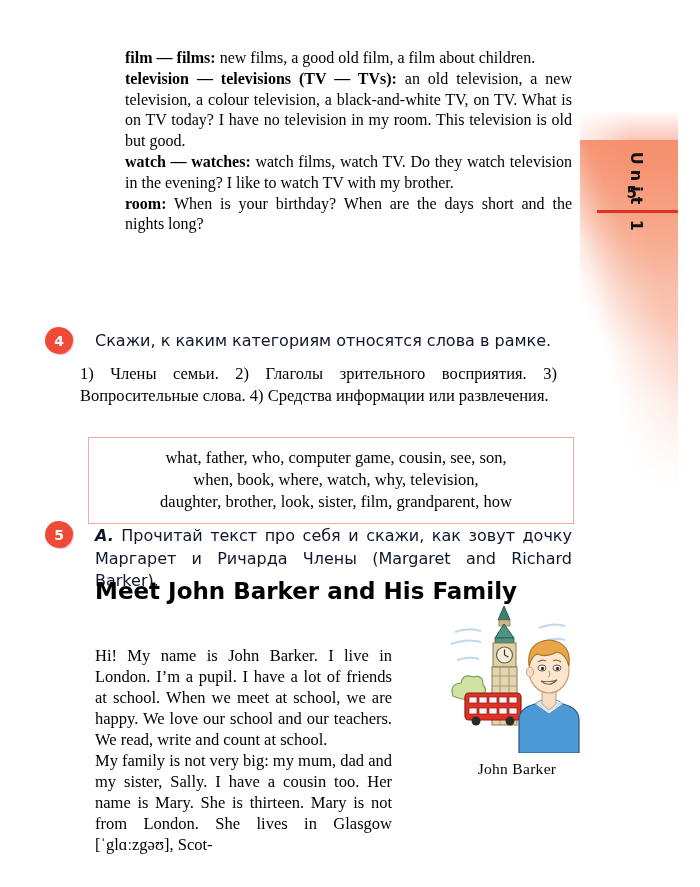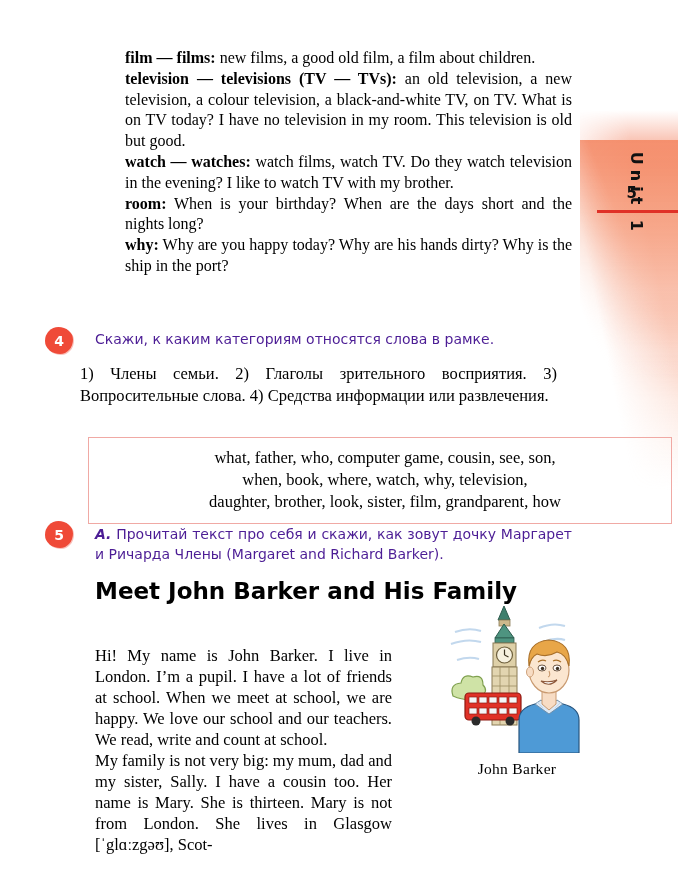--- a/index.html
+++ b/index.html
@@ -122,44 +122,44 @@
     display: flex;
     align-items: center;
     justify-content: center;
     border-radius: 48% 52% 46% 54% / 52% 46% 54% 48%;
     box-shadow: 1px 1px 0 rgba(239,74,56,0.35);
   }
 
   .task-ru {
     position: absolute;
     font-family: "DejaVu Sans", sans-serif;
-    font-size: 14px;
+    font-size: 16px;
     line-height: 1.42;
     text-align: justify;
-    color: #4c1d95;
+    color: #0f172a;
   }
   .task-ru b { font-style: italic; font-weight: bold; }
 
   #ex4-list {
     position: absolute;
     left: 80px;
     top: 363px;
     width: 477px;
     font-size: 16.5px;
     line-height: 1.32;
     text-align: justify;
     text-justify: inter-word;
   }
 
   
   #word-box {
     position: absolute;
     left: 88px;
     top: 437px;
-    width: 584px;
+    width: 486px;
     border: 1.5px solid #f0a9a4;
     box-sizing: border-box;
     padding: 9px 10px 10px 20px;
     text-align: center;
     font-size: 16.5px;
     line-height: 1.34;
   }
   #word-box div { white-space: nowrap; }
 
   
@@ -222,23 +222,20 @@
       <b>film — films:</b><span> new films, a good old film, a film about children.</span>
     </p>
     <p>
       <b>television — televisions (TV — TVs):</b><span> an old television, a new television, a colour television, a black-and-white TV, on TV. What is on TV today? I have no television in my room. This television is old but good.</span>
     </p>
     <p>
       <b>watch — watches:</b><span> watch films, watch TV. Do they watch television in the evening? I like to watch TV with my brother.</span>
     </p>
     <p>
       <b>room:</b><span> When is your birthday? When are the days short and the nights long?</span>
-    </p>
-    <p>
-      <b>why:</b><span> Why are you happy today? Why are his hands dirty? Why is the ship in the port?</span>
     </p>
   </div>
 
   <div class="badge" style="left:45px; top:327px;">4</div>
 
   <div class="task-ru" style="left:95px; top:330px; width:470px;">Скажи, к каким категориям относятся слова в рамке.</div>
 
   <div id="ex4-list">1) Члены семьи. 2) Глаголы зрительного восприятия. 3) Вопросительные слова. 4) Средства информации или развлечения.</div>
 
   <div id="word-box">

